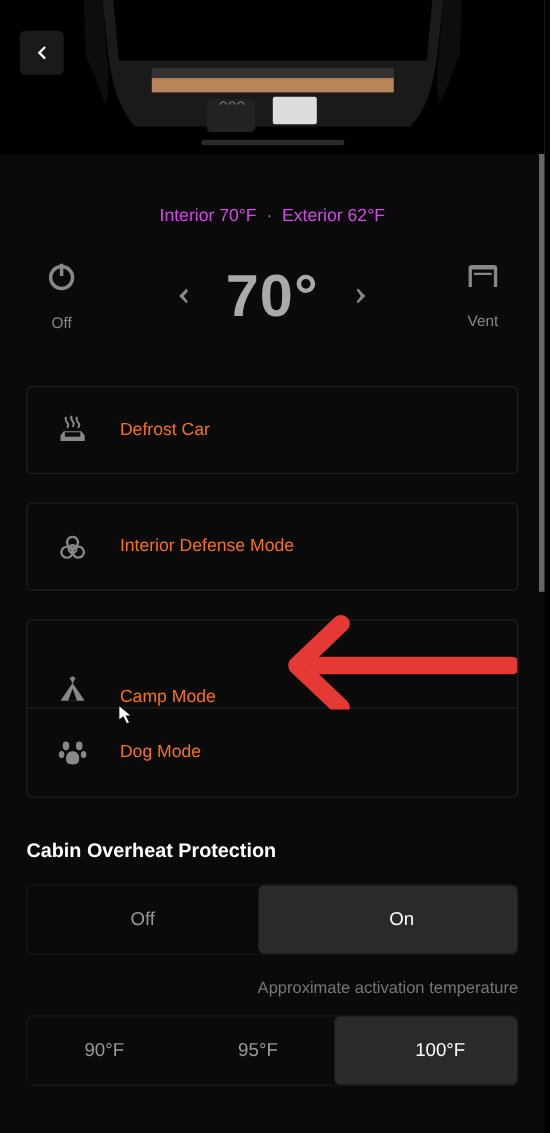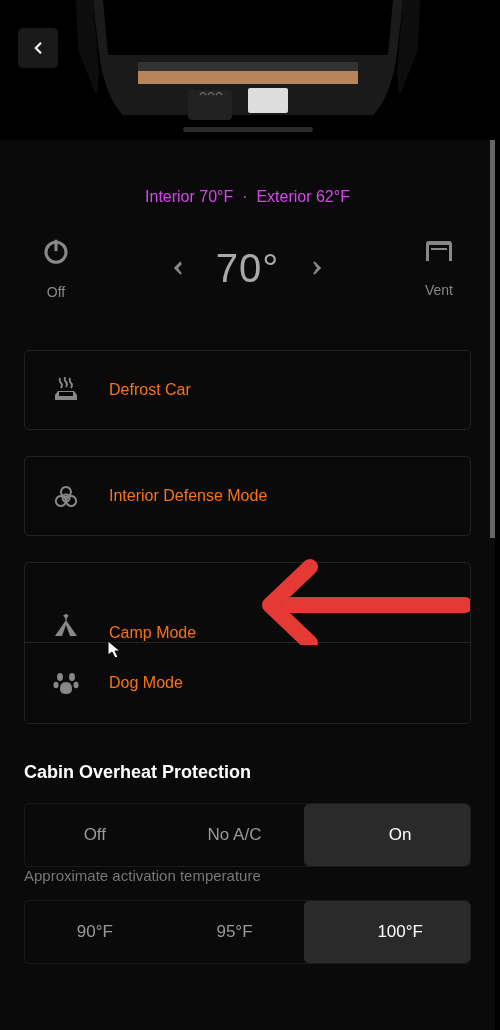--- a/index.html
+++ b/index.html
@@ -118,22 +118,22 @@
       width: 20px;
       height: 20px;
       cursor: pointer;
     }
     .chevron svg {
       width: 100%;
       height: 100%;
       fill: #888;
     }
     .temp-value {
-      font-size: 40px;
-      font-weight: 400;
+      font-size: 54px;
+      font-weight: 700;
       color: #aaa;
       letter-spacing: 1px;
     }
     .options {
       padding: 0 24px;
       margin-top: 50px;
     }
     .option-row {
       border: 1px solid #222;
       border-radius: 5px;
@@ -203,21 +203,23 @@
     }
     .segment-item.active {
       background: #2a2a2a;
       color: #fff;
       border-radius: 5px;
       padding-left: 26px;
     }
     .subsection-label {
       font-size: 15px;
       color: #777;
+      margin-top: 22px;
       margin-bottom: 16px;
+      text-align: right;
     }
     .arrow-annotation {
       position: absolute;
       top: 555px;
       left: 260px;
       width: 210px;
       height: 90px;
       pointer-events: none;
       z-index: 100;
     }
@@ -349,21 +351,20 @@
         </div>
         <div class="option-label">Dog Mode</div>
       </div>
     </div>
   </div>
 
   <div class="section">
     <div class="section-title">Cabin Overheat Protection</div>
     <div class="segment">
       <div class="segment-item">Off</div>
-      <div class="segment-item">No A/C</div>
       <div class="segment-item active">On</div>
     </div>
     <div class="subsection-label">Approximate activation temperature</div>
     <div class="segment">
       <div class="segment-item">90°F</div>
       <div class="segment-item">95°F</div>
       <div class="segment-item active">100°F</div>
     </div>
   </div>
 

